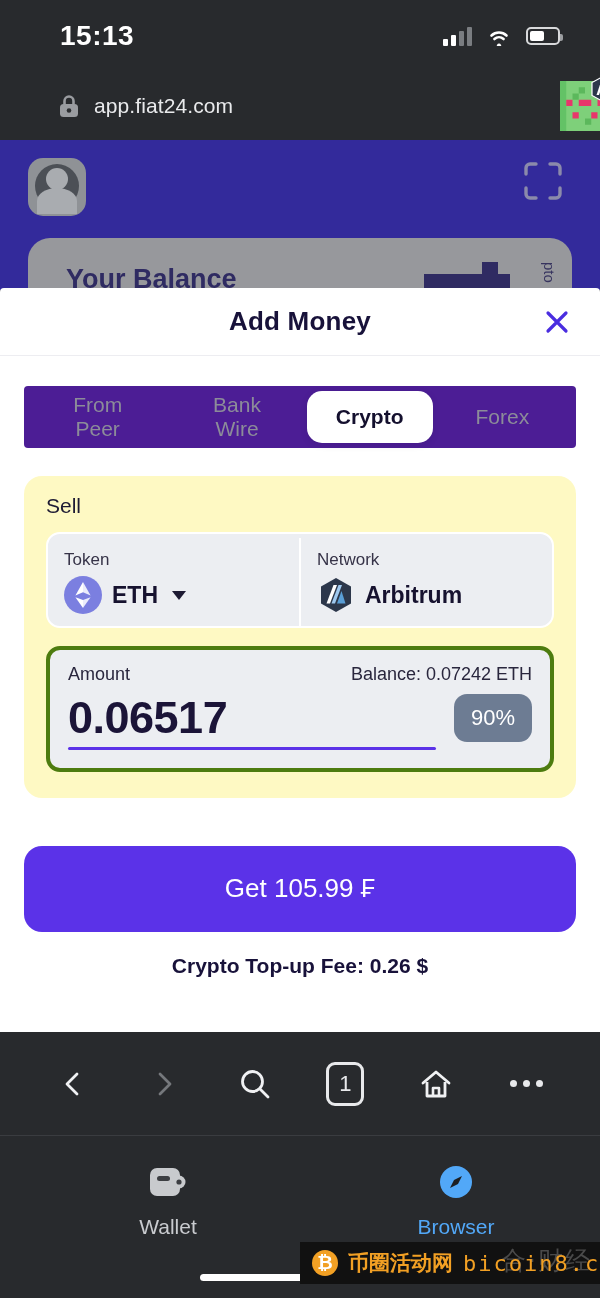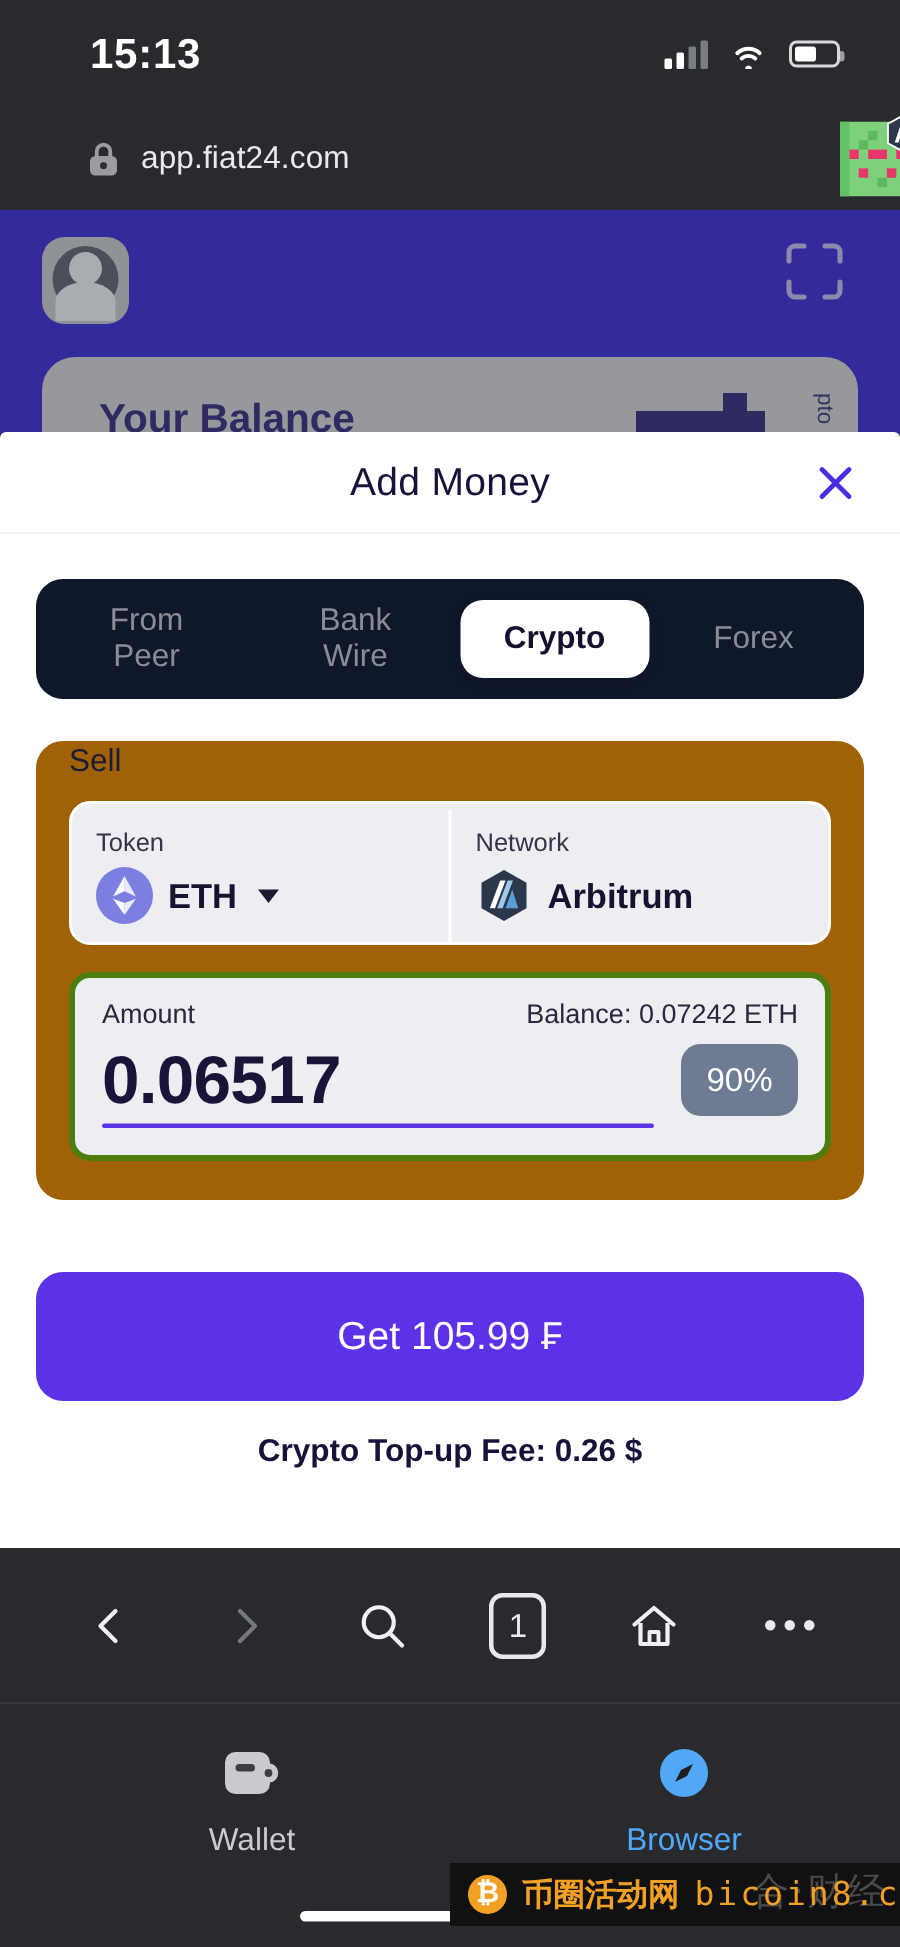--- a/index.html
+++ b/index.html
@@ -125,36 +125,36 @@
     width: 600px; height: 744px;
     background: #ffffff;
     border-radius: 4px 4px 0 0;
   }
   .sheet-header {
     position: relative; height: 68px;
     display: flex; align-items: center; justify-content: center;
     border-bottom: 1px solid #ededf1;
   }
   .sheet-title {
-    font-size: 26px; font-weight: 400; color: #18123a;
+    font-size: 26px; font-weight: 700; color: #18123a;
     letter-spacing: 0.2px;
   }
   .close-btn {
     position: absolute; right: 26px; top: 50%; transform: translateY(-50%);
     width: 34px; height: 34px;
     display: flex; align-items: center; justify-content: center;
     cursor: pointer;
   }
 
   
   .tabs {
     margin: 30px 24px 0 24px;
-    background: #0f172a;
-    border-radius: 18px;
-    height: 80px;
+    background: #4c1d95;
+    border-radius: 4px;
+    height: 62px;
     display: flex; align-items: center;
     padding: 0 4px;
   }
   .tab {
     flex: 1; text-align: center;
     font-size: 21px; color: #8c8c99;
     line-height: 1.15;
     padding: 6px 2px;
     border-radius: 15px;
     white-space: pre-line;
@@ -162,23 +162,23 @@
   .tab.active {
     background: #ffffff; color: #14102e; font-weight: 600;
     box-shadow: 0 2px 7px rgba(30,25,60,0.13);
     flex: 0 0 126px;
     padding: 14px 20px;
   }
 
   
   .sell-panel {
     margin: 28px 24px 0 24px;
-    background: #a16207;
+    background: #fef9c3;
     border-radius: 18px;
-    padding: 2px 22px 26px 22px;
+    padding: 18px 22px 26px 22px;
   }
   .sell-label {
     font-size: 21px; color: #1d1a33; font-weight: 500;
     margin-bottom: 14px;
   }
   .token-network-box {
     background: #eceef2;
     border: 2px solid #ffffff;
     border-radius: 14px;
     display: flex;

